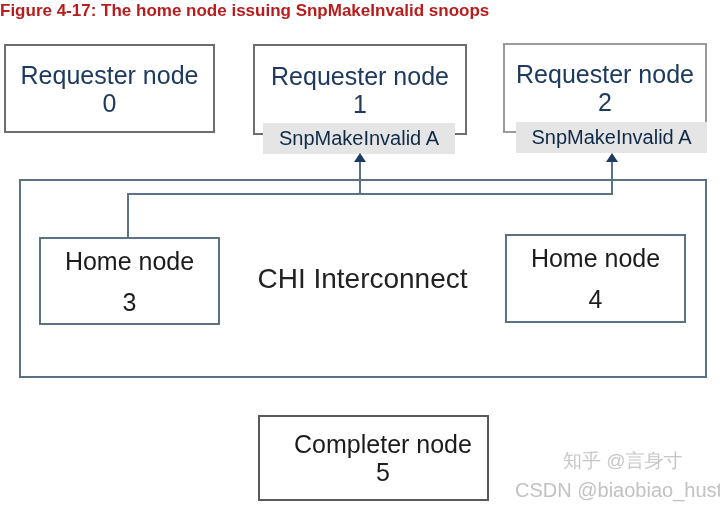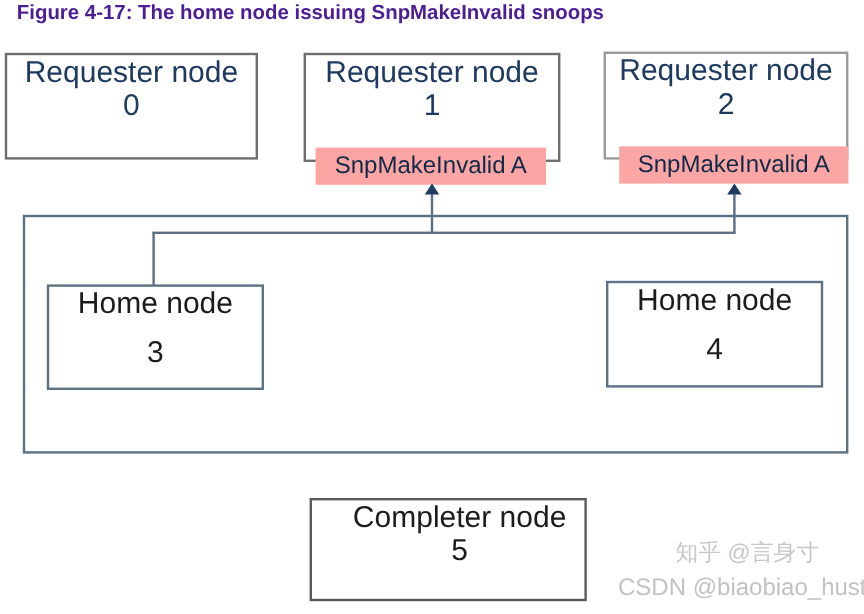--- a/index.html
+++ b/index.html
@@ -10,31 +10,32 @@
   }
   #canvas {
     position: relative;
     width: 720px;
     height: 512px;
     background: #ffffff;
     overflow: hidden;
   }
   .abs { position: absolute; }
   .fig-title {
-    left: 14px; top: 1px;
+    left: 0; top: 1px;
     font-size: 17px;
     font-weight: bold;
-    color: #4c1d95;
+    color: #b91c1c;
     letter-spacing: 0px;
     white-space: nowrap;
   }
   .node-box {
     display: flex;
     flex-direction: column;
     align-items: center;
+    justify-content: center;
     text-align: center;
     background: #ffffff;
     line-height: 1.12;
     box-sizing: border-box;
   }
   .node-line { display: block; white-space: nowrap; }
   .req-box {
     border: 2px solid #6e6e6e;
     color: #1e3a60;
     font-size: 25px;
@@ -54,21 +55,21 @@
     z-index: 2;
   }
   #req0 { left: 4px;   top: 44px; width: 211px; height: 89px; }
   #req1 { left: 253px; top: 44px; width: 214px; height: 91px; }
   #req2 { left: 503px; top: 43px; width: 204px; height: 90px; border-color: #9a9a9a; }
   #home3 { left: 39px;  top: 237px; width: 181px; height: 88px; }
   #home4 { left: 505px; top: 234px; width: 181px; height: 89px; }
   #completer5 { left: 258px; top: 415px; width: 231px; height: 86px; padding-left: 19px; }
 
   .snoop-label {
-    background: #fca5a5;
+    background: #e5e5e5;
     color: #0e2a47;
     font-size: 20px;
     display: flex;
     align-items: center;
     justify-content: center;
     z-index: 5;
     white-space: nowrap;
   }
   #snoop1 { left: 263px; top: 123px; width: 192px; height: 31px; }
   #snoop2 { left: 516px; top: 122px; width: 191px; height: 31px; }
@@ -131,20 +132,21 @@
   </div>
   <div class="abs node-box req-box" id="req2">
     <span class="node-line">Requester node</span>
     <span class="node-line">2</span>
   </div>
 
   <div class="abs snoop-label" id="snoop1">SnpMakeInvalid A</div>
   <div class="abs snoop-label" id="snoop2">SnpMakeInvalid A</div>
 
   <div class="abs" id="interconnect-box"></div>
+  <div class="abs" id="chi-label">CHI Interconnect</div>
 
   <div class="abs node-box home-box" id="home3">
     <span class="node-line">Home node</span>
     <span class="node-line">3</span>
   </div>
   <div class="abs node-box home-box" id="home4">
     <span class="node-line">Home node</span>
     <span class="node-line">4</span>
   </div>
 

